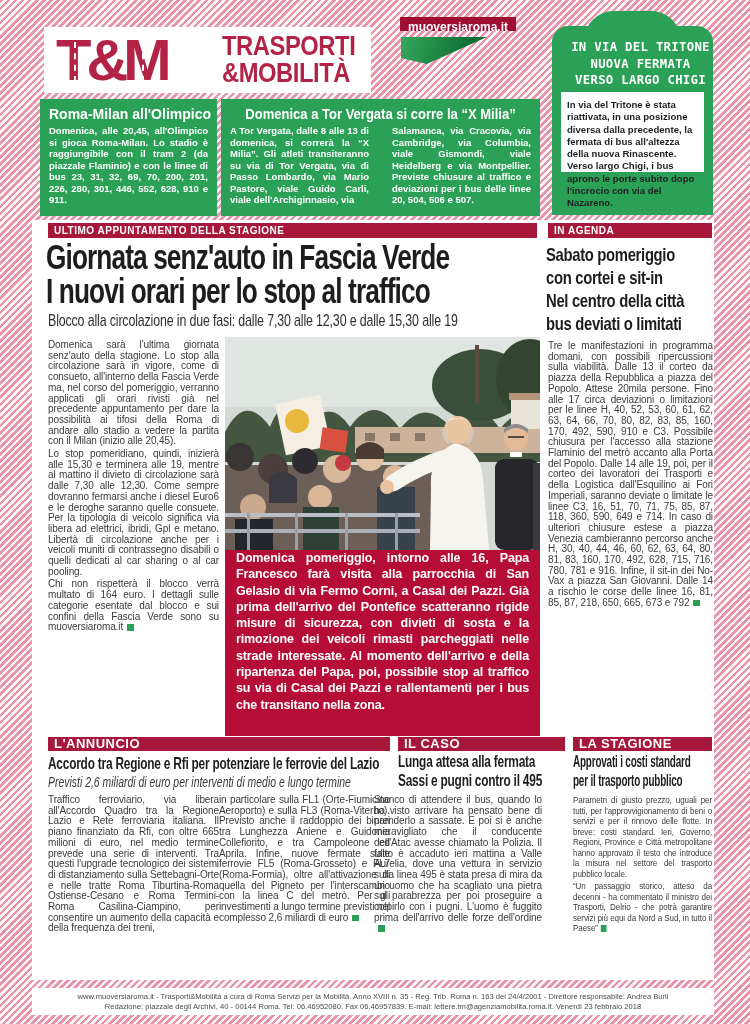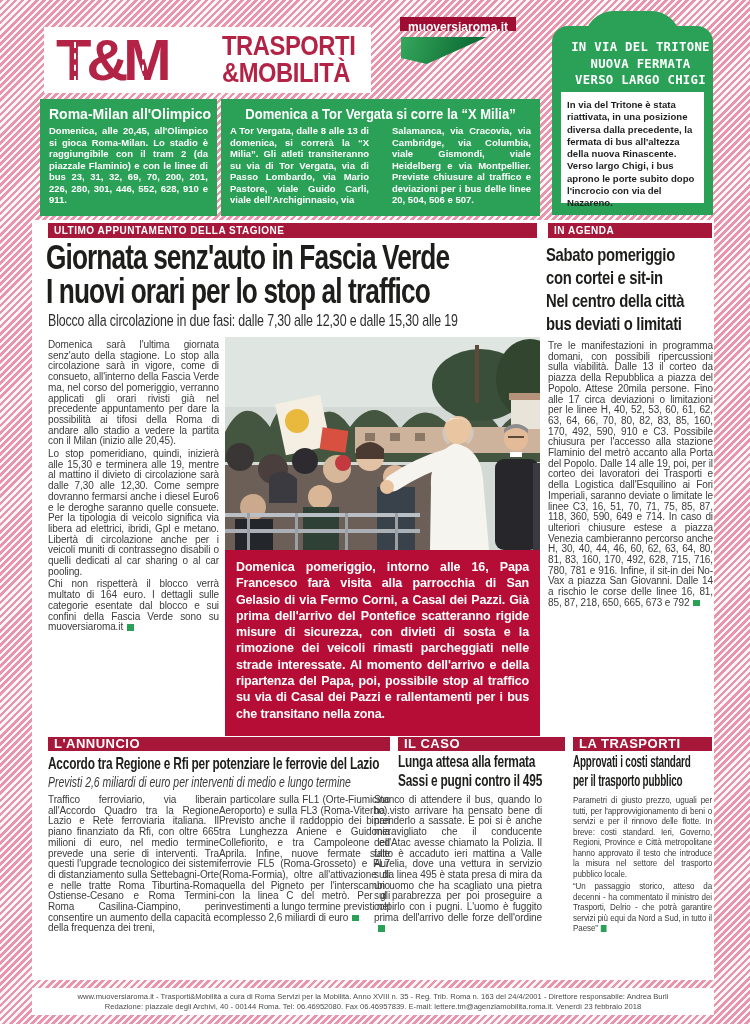--- a/index.html
+++ b/index.html
@@ -21,21 +21,21 @@
   .dash1{left:30px;top:15px;height:40px;}
   .dash2{left:98px;top:15px;height:40px;}
   .mast-title{position:absolute;left:178px;top:6px;font-size:27px;font-weight:800;color:#b22345;line-height:27px;letter-spacing:-0.5px;transform:scaleX(.88);transform-origin:0 0;white-space:nowrap;}
   .site-badge{left:400px;top:17px;height:14px;line-height:20px;padding:0 8px;background:#a00d33;color:#fff;font-size:12px;font-weight:bold;}
   .ribbon{left:401px;top:37px;width:86px;height:27px;background:linear-gradient(110deg,#36a85c 0%,#0f6f37 75%);clip-path:polygon(0 0,100% 0,30% 100%,0 78%);}
 
   
   .sign{left:552px;top:26px;width:161px;height:189px;background:#2ba157;border-radius:16px 16px 0 0;}
   .sign::before{content:"";position:absolute;top:-15px;left:32px;width:97px;height:30px;border-radius:48px 48px 0 0;background:#2ba157;}
   .sign-title{position:relative;margin-top:13px;text-align:center;font-family:"DejaVu Sans Mono",monospace;font-size:12.3px;font-weight:bold;color:#fff;line-height:16.5px;letter-spacing:.3px;padding-left:16px;}
-  .sign-inner{position:absolute;left:9px;right:9px;top:66px;height:111px;background:#fff;padding:7px 6px;box-sizing:border-box;font-size:9.6px;font-weight:bold;line-height:12.3px;color:#1f1f1f;}
+  .sign-inner{position:absolute;left:9px;right:9px;top:66px;height:80px;background:#fff;padding:7px 6px;box-sizing:border-box;font-size:9.6px;font-weight:bold;line-height:12.3px;color:#1f1f1f;}
 
   
   .gbox{background:#2ba157;padding:7px 9px;box-sizing:border-box;color:#fff;}
   .gbox1{left:40px;top:99px;width:177px;height:117px;}
   .gbox2{left:221px;top:99px;width:319px;height:117px;}
   .gbox-title{font-size:14px;font-weight:800;text-align:center;margin-bottom:3px;white-space:nowrap;}
   .gbox2 .gbox-title{transform:scaleX(.93);transform-origin:50% 0;}
   .gbox-body{font-size:9.5px;font-weight:bold;line-height:11.5px;text-align:justify;}
   .gbox-cols{display:flex;gap:23px;}
   .gbox-cols>div{flex:1;font-size:9.5px;font-weight:bold;line-height:11.5px;text-align:justify;}
@@ -49,21 +49,21 @@
   .kb-b{left:398px;width:167px;}
   .kb-c{left:573px;width:139px;}
 
   
   .headline{left:46px;top:240px;}
   .hl-line{font-size:35px;font-weight:800;color:#1d1d1b;line-height:33.5px;letter-spacing:-1.2px;transform:scaleX(.75);transform-origin:0 0;white-space:nowrap;}
   .standfirst{left:48px;top:311px;font-size:17px;color:#2f2f2f;transform:scaleX(.73);transform-origin:0 0;white-space:nowrap;letter-spacing:-.2px;}
   .bodycol p{margin:0 0 2px 0;font-size:10px;line-height:10.7px;text-align:justify;color:#3b3b3b;letter-spacing:-.1px;}
   .col-left{left:48px;top:340px;width:171px;}
   .photo{left:225px;top:337px;width:315px;height:213px;overflow:hidden;}
-  .caption{left:225px;top:550px;width:315px;height:186px;background:#b50d35;color:#fff;padding:9px 11px;box-sizing:border-box;font-size:12.5px;font-weight:bold;line-height:16.3px;text-align:justify;letter-spacing:-.15px;}
+  .caption{left:225px;top:550px;width:315px;height:186px;background:#b50d35;color:#fff;padding:0 11px;box-sizing:border-box;font-size:12.5px;font-weight:bold;line-height:16.3px;text-align:justify;letter-spacing:-.15px;}
 
   
   .agenda-hl{left:546px;top:243px;}
   .ag-line{font-size:19px;font-weight:800;color:#1d1d1b;line-height:23px;letter-spacing:-.4px;transform:scaleX(.78);transform-origin:0 0;white-space:nowrap;}
   .agenda-body{left:548px;top:341px;width:165px;}
 
   
   .a-hl{left:48px;top:754px;font-size:16.5px;font-weight:800;color:#1d1d1b;line-height:18px;transform:scaleX(.72);transform-origin:0 0;white-space:nowrap;letter-spacing:-.3px;}
   .a-sub{left:48px;top:774px;font-size:14.5px;font-style:italic;color:#3a3a3a;transform:scaleX(.72);transform-origin:0 0;white-space:nowrap;}
   .a-cols{left:48px;top:795px;width:342px;display:flex;gap:0;}
@@ -226,21 +226,21 @@
 
   <div class="abs kicker kicker-bottom kb-b">IL CASO</div>
   <div class="abs b-hl">
     <div class="b-line">Lunga attesa alla fermata</div>
     <div class="b-line">Sassi e pugni contro il 495</div>
   </div>
   <div class="abs bodycol b-body">
     <p class="endsq">Stanco di attendere il bus, quando lo ha visto arrivare ha pensato bene di prenderlo a sassate. E poi si è anche meravigliato che il conducente dell'Atac avesse chiamato la Polizia. Il fatto è accaduto ieri mattina a Valle Aurelia, dove una vettura in servizio sulla linea 495 è stata presa di mira da un uomo che ha scagliato una pietra sul parabrezza per poi proseguire a colpirlo con i pugni. L'uomo è fuggito prima dell'arrivo delle forze dell'ordine</p>
   </div>
 
-  <div class="abs kicker kicker-bottom kb-c">LA TRASPORTI</div>
+  <div class="abs kicker kicker-bottom kb-c">LA STAGIONE</div>
   <div class="abs c-hl">
     <div class="c-line">Approvati i costi standard</div>
     <div class="c-line">per il trasporto pubblico</div>
   </div>
   <div class="abs bodycol c-body">
     <div class="c-inner">
       <p>Parametri di giusto prezzo, uguali per tutti, per l'approvvigionamento di beni o servizi e per il rinnovo delle flotte. In breve: costi standard. Ieri, Governo, Regioni, Province e Città metropolitane hanno approvato il testo che introduce la misura nel settore del trasporto pubblico locale.</p>
       <p class="endsq">“Un passaggio storico, atteso da decenni - ha commentato il ministro dei Trasporti, Delrio - che potrà garantire servizi più equi da Nord a Sud, in tutto il Paese”</p>
     </div>
   </div>

